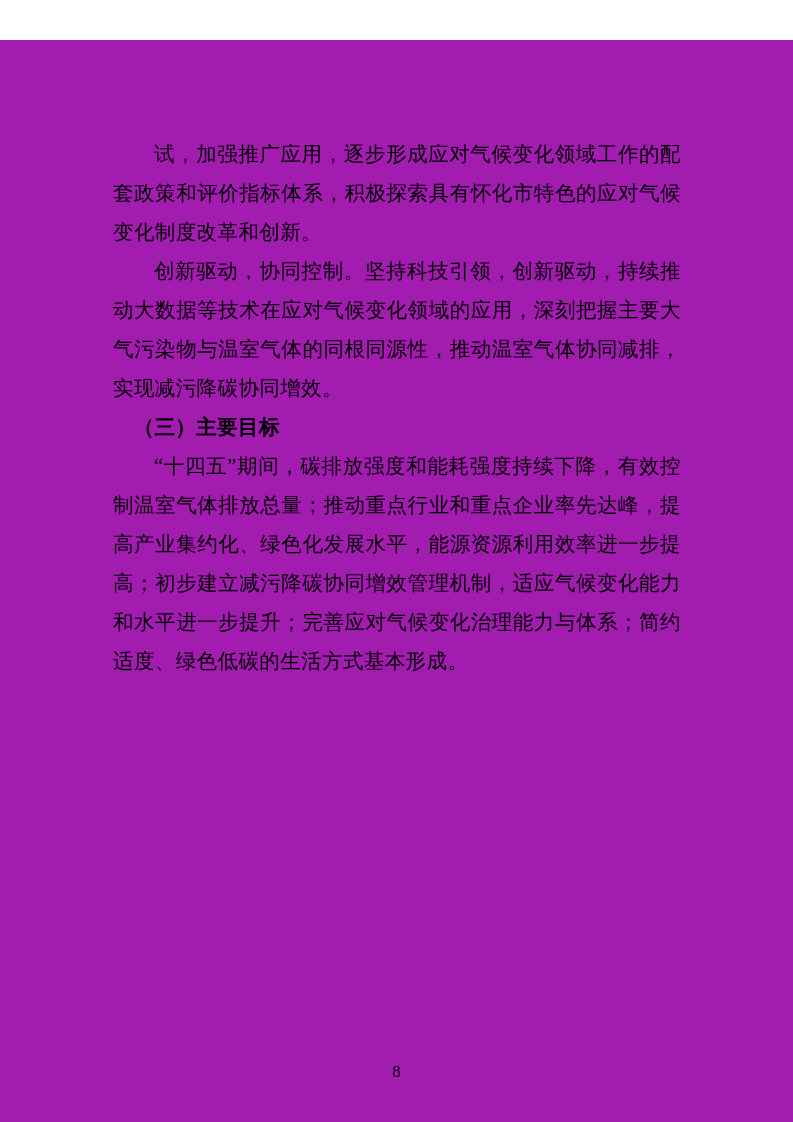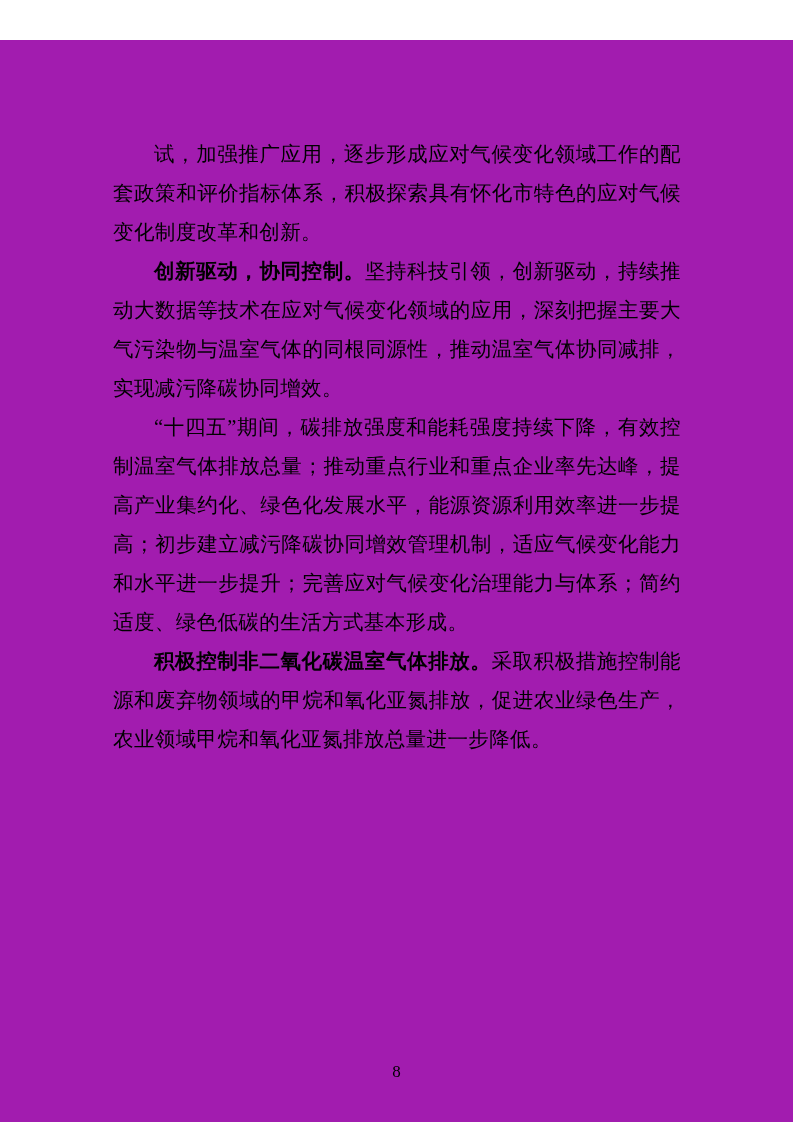--- a/index.html
+++ b/index.html
@@ -36,21 +36,21 @@
     line-height: 39px;
     text-align: justify;
     text-justify: inter-ideograph;
     letter-spacing: 0.4px;
     font-family: "Liberation Serif", serif;
   }
   .indent {
     text-indent: 2em;
   }
   .bold-lead {
-    font-weight: bold;
+    font-weight: normal;
   }
   .heading {
     font-weight: bold;
     text-indent: 1em;
   }
   .sub-heading {
     text-indent: 2em;
   }
   .page-number {
     position: absolute;
@@ -70,27 +70,27 @@
   <div class="content">
 
     <p class="indent">
       <span>试，加强推广应用，逐步形成应对气候变化领域工作的配套政策和评价指标体系，积极探索具有怀化市特色的应对气候变化制度改革和创新。</span>
     </p>
 
     <p class="indent">
       <span class="bold-lead">创新驱动，协同控制。</span><span>坚持科技引领，创新驱动，持续推动大数据等技术在应对气候变化领域的应用，深刻把握主要大气污染物与温室气体的同根同源性，推动温室气体协同减排，实现减污降碳协同增效。</span>
     </p>
 
+    <p class="heading">
+      <span>（三）主要目标</span>
+    </p>
 
 
     <p class="indent">
       <span>“十四五”期间，碳排放强度和能耗强度持续下降，有效控制温室气体排放总量；推动重点行业和重点企业率先达峰，提高产业集约化、绿色化发展水平，能源资源利用效率进一步提高；初步建立减污降碳协同增效管理机制，适应气候变化能力和水平进一步提升；完善应对气候变化治理能力与体系；简约适度、绿色低碳的生活方式基本形成。</span>
     </p>
 
 
-    <p class="indent">
-      <span class="bold-lead">积极控制非二氧化碳温室气体排放。</span><span>采取积极措施控制能源和废弃物领域的甲烷和氧化亚氮排放，促进农业绿色生产，农业领域甲烷和氧化亚氮排放总量进一步降低。</span>
-    </p>
 
   </div>
 
   <div class="page-number">8</div>
 </div>
 
 </body></html>

